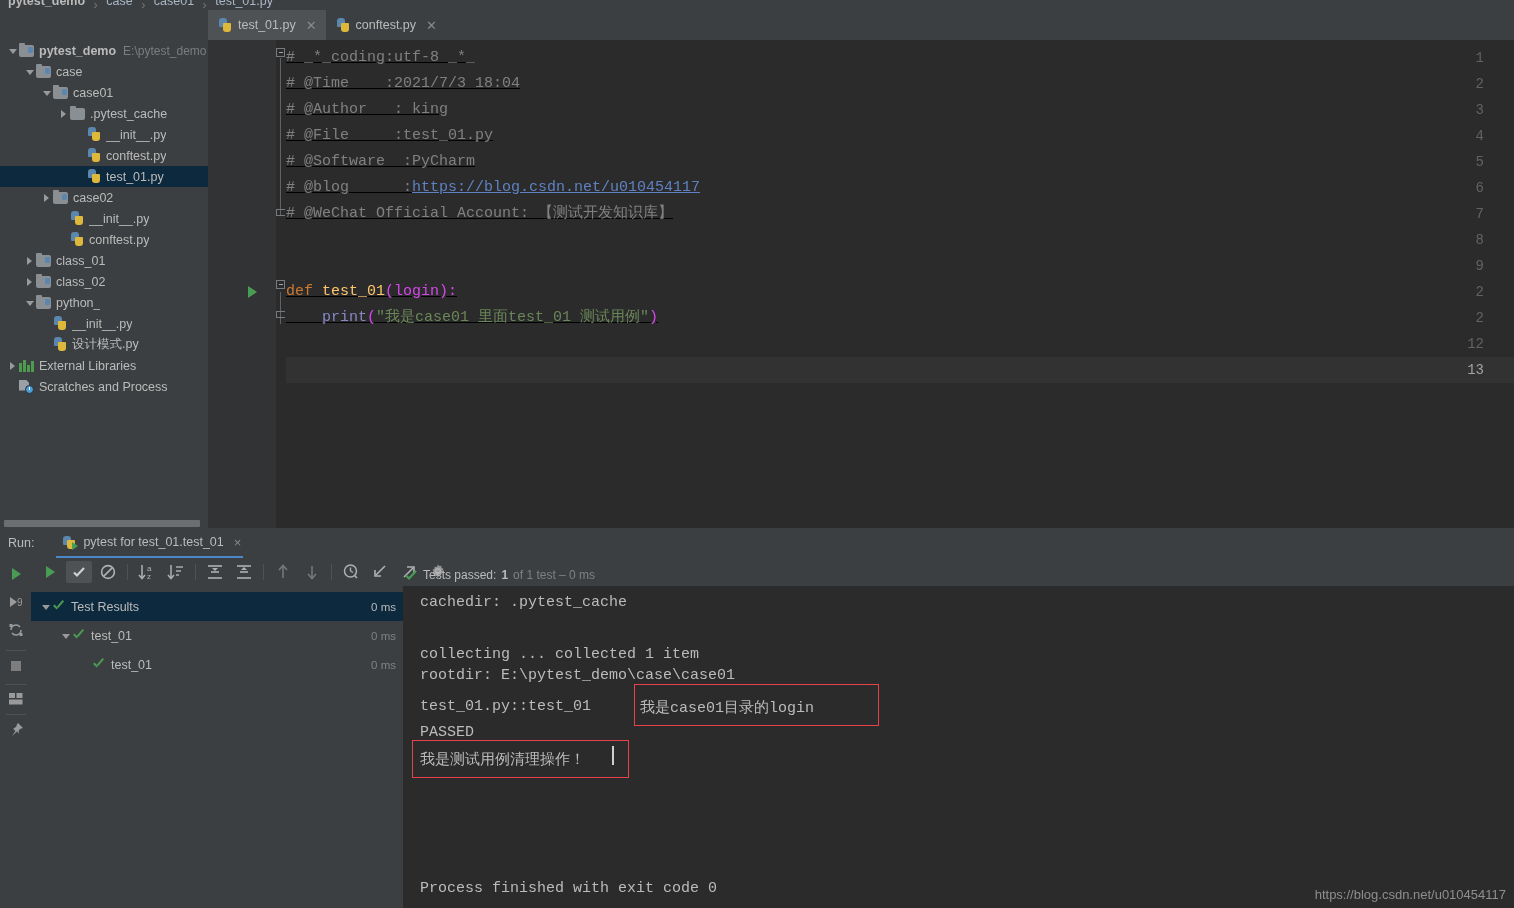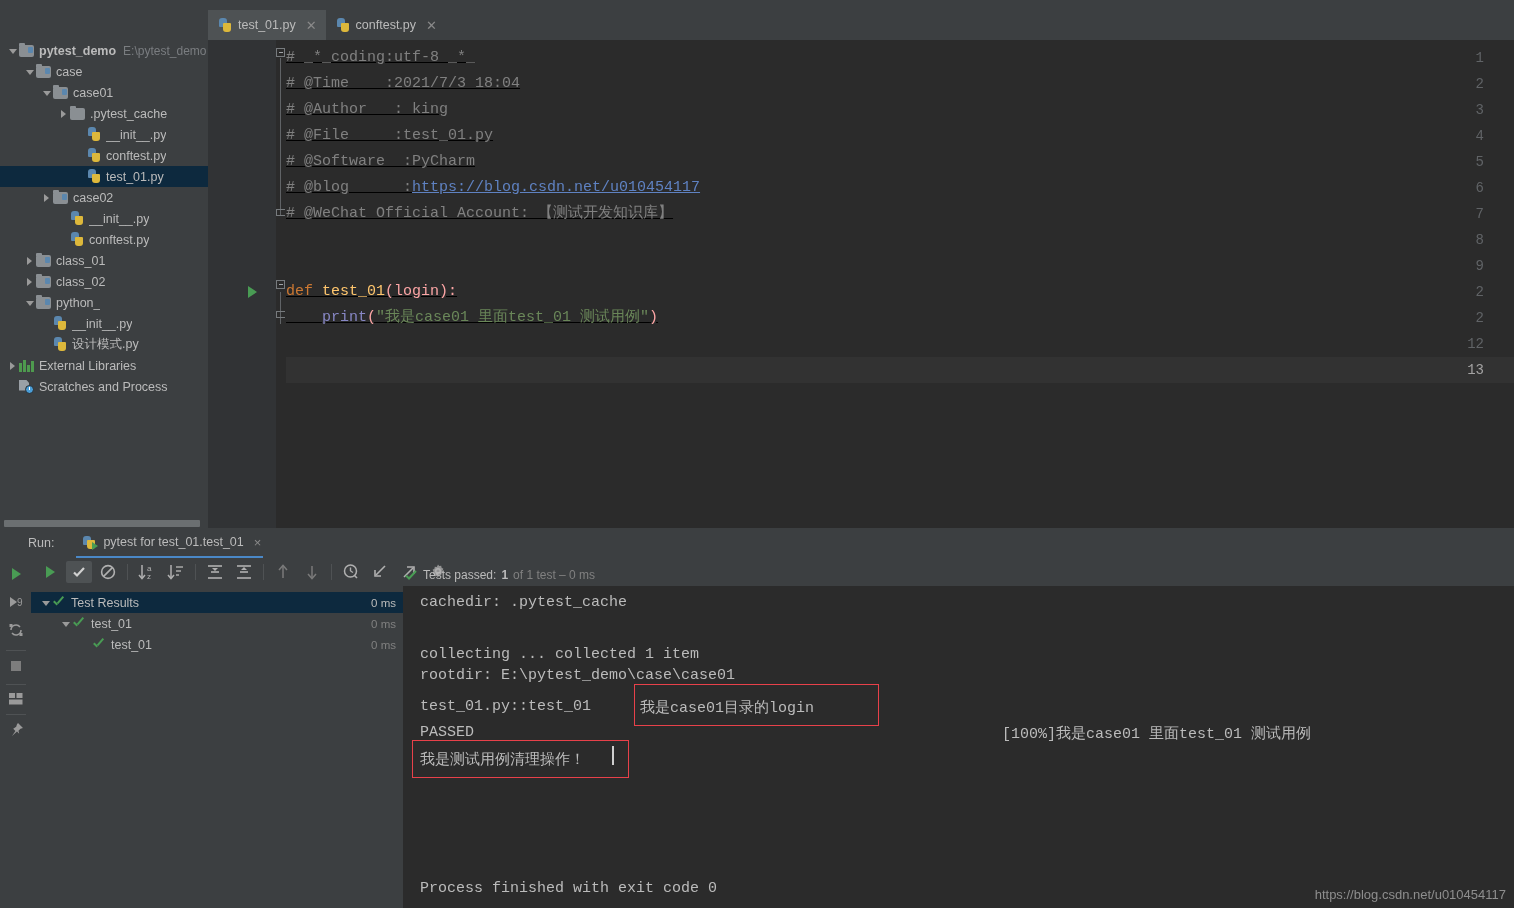--- a/index.html
+++ b/index.html
@@ -182,29 +182,29 @@
     position: absolute; left: 78px; top: 0; width: 1228px; height: 488px;
     font-family: "Liberation Mono", monospace; font-size: 15px; white-space: pre;
   }
   .cline { position: absolute; left: 0; height: 26px; line-height: 26px; text-decoration: underline; }
   .curline {
     position: absolute; left: 68px; width: 1238px; height: 26px; background: #323232;
   }
   .cm { color: #808080; }
   .kw { color: #cc7832; }
   .fn { color: #ffc66d; }
-  .pn { color: #fca5a5; }
+  .pn { color: #d946ef; }
   .str { color: #6a8759; }
   .blt { color: #8888c6; }
   .lnk { color: #5f82c2; text-decoration: underline; }
 
   
   .run-tabbar {
     position: absolute; left: 0; top: 528px; width: 1314px; height: 30px; background: #3c3f41;
-    display: flex; align-items: center; padding-left: 20px;
+    display: flex; align-items: center;
   }
   .run-label { font-size: 12.5px; color: #bbbbbb; margin-left: 8px; }
   .run-tab {
     display: flex; align-items: center; gap: 6px; margin-left: 28px; height: 30px;
     font-size: 12.5px; color: #bbbbbb; position: relative; padding-bottom: 2px;
   }
   .run-tab::after {
     content:""; position:absolute; left:-6px; right:-2px; bottom:0; height:2px; background:#4a88c7;
   }
   .ptico { width: 15px; height: 15px; position: relative; }
@@ -232,21 +232,21 @@
   .status-bar {
     position: absolute; left: 404px; top: 564px; width: 1110px; height: 22px;
     display: flex; align-items: center; gap: 5px; font-size: 12px; color: #bbbbbb;
   }
   .status-bar .dim { color: #808080; }
 
   .tests-tree {
     position: absolute; left: 31px; top: 592px; width: 373px; height: 316px; background: #3c3f41;
   }
   .trow {
-    height: 21px; display: flex; align-items: center; font-size: 12.5px; color: #bbbbbb;
+    height: 29px; display: flex; align-items: center; font-size: 12.5px; color: #bbbbbb;
     position: relative; padding-right: 8px;
   }
   .trow.sel { background: #0d293e; }
   .trow .ms { position: absolute; right: 8px; font-size: 11.5px; }
   .trow.sel .ms { color: #bbbbbb; }
   .trow .ms.dim { color: #808080; }
   .chk { width: 14px; height: 14px; position: relative; margin-right: 5px; flex:0 0 14px; }
   .chk::before {
     content:""; position:absolute; left:1px; top:6px; width:5px; height:2.2px;
     background:#499c54; transform: rotate(45deg);
@@ -272,20 +272,29 @@
   .rail-divider {
     position: absolute; left: 31px; top: 586px; width: 373px; height: 6px; background: #3c3f41;
   }
   .vsplit { position:absolute; left: 403px; top: 586px; width: 1px; height: 322px; background:#2b2b2b; }
 </style>
 </head>
 <body>
 
 <div id="app">
 
+  <div class="breadcrumb">
+    <span class="crumb b">pytest_demo</span>
+    <span class="sep">›</span>
+    <span class="crumb">case</span>
+    <span class="sep">›</span>
+    <span class="crumb">case01</span>
+    <span class="sep">›</span>
+    <span class="crumb">test_01.py</span>
+  </div>
 
 
   <div class="tabs">
     <div class="tab active">
       <span class="pyico">
           <span class="pb"></span>
           <span class="py"></span>
         </span>
       <span>test_01.py</span>
       <span class="close">✕</span>
@@ -654,21 +663,20 @@
     </div>
   <div class="vsplit"></div>
 
   <div class="console" id="console">
       <div class="oline" style="left: 16px; top: 8px;">cachedir: .pytest_cache</div>
       <div class="oline" style="left: 16px; top: 34px; margin-top: 47px;">rootdir: E:\pytest_demo\case\case01</div>
       <div class="oline" style="left: 16px; top: 60px;">collecting ... collected 1 item</div>
       <div class="oline" style="left: 16px; top: 112px;">test_01.py::test_01 </div>
       <div class="oline" style="left: 236px; top: 112px;">我是case01目录的login</div>
       <div class="oline" style="left: 16px; top: 138px;">PASSED</div>
-      <div class="oline" style="left: 598px; top: 138px;">[100%]我是case01 里面test_01 测试用例</div>
       <div class="oline" style="left: 16px; top: 164px;">我是测试用例清理操作！</div>
       <div class="oline" style="left: 16px; top: 294px;">Process finished with exit code 0</div>
       <div class="hl-box" style="left: 230px; top: 98px; width: 245px; height: 42px;"></div>
       <div class="hl-box" style="left: 8px; top: 154px; width: 217px; height: 38px;"></div>
       <div class="caret-bar" style="left: 208px; top: 160px;"></div>
     </div>
 
   <div class="watermark">https://blog.csdn.net/u010454117</div>
 </div>
 

